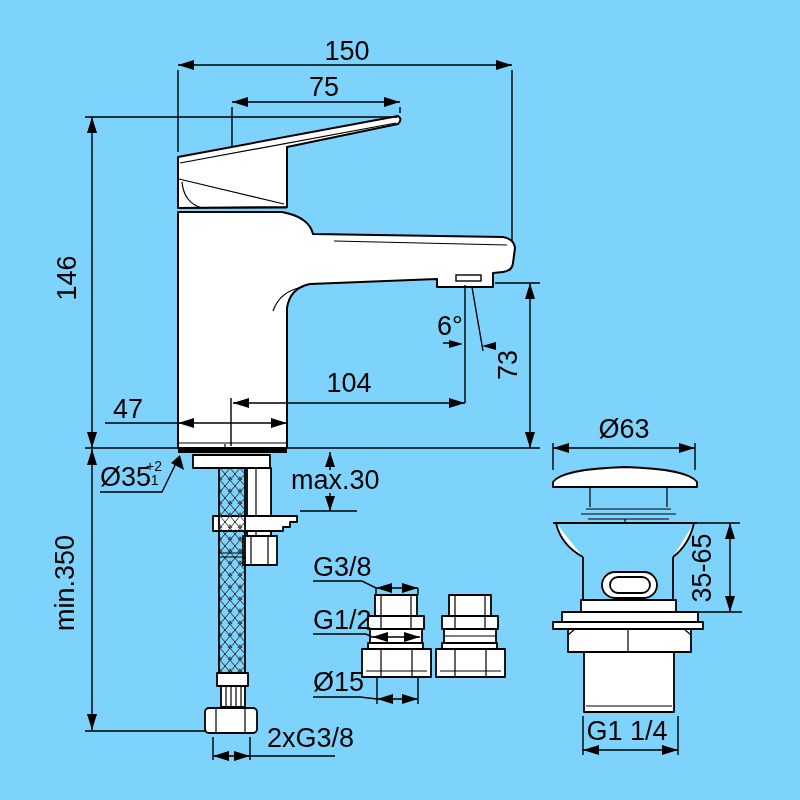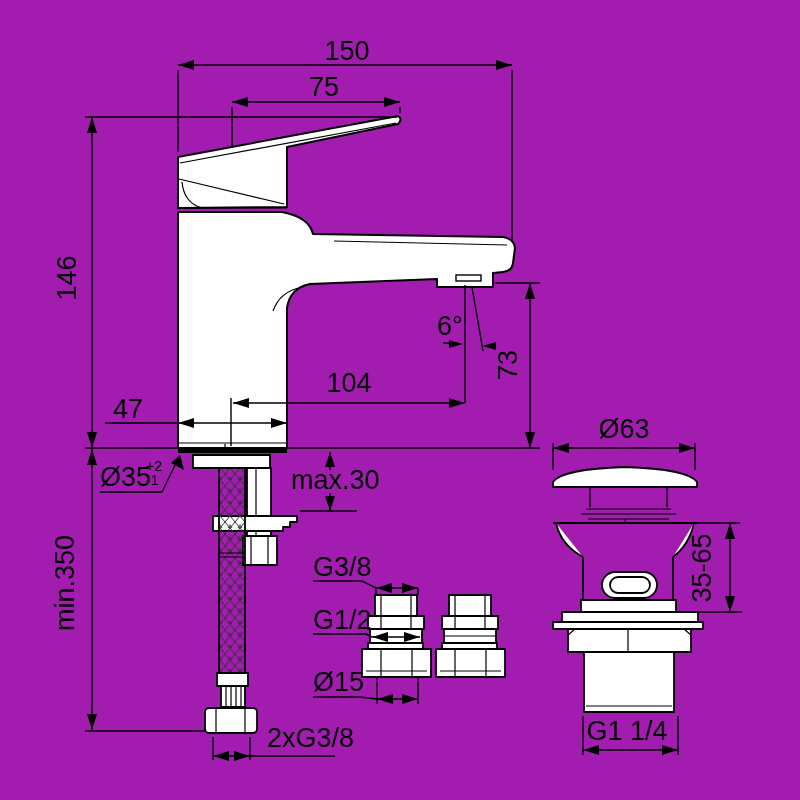--- a/index.html
+++ b/index.html
@@ -1,16 +1,16 @@
 <!DOCTYPE html>
 <html><head>
 <meta charset="utf-8">
 <style>
   html,body{margin:0;padding:0;background:#fff;}
-  #canvas{position:relative;width:800px;height:800px;background:#a21caf;font-family:"Liberation Sans",sans-serif;}
+  #canvas{position:relative;width:800px;height:800px;background:#7dd3fc;font-family:"Liberation Sans",sans-serif;}
   svg{display:block;}
   text{font-family:"Liberation Sans",sans-serif;fill:#000;}
   .dimtxt{font-size:27px;}
   .toltxt{font-size:14px;}
   .outline{fill:#fff;stroke:#000;stroke-width:2;stroke-linejoin:round;}
   .thin{fill:none;stroke:#000;stroke-width:1.2;}
   .dim{fill:none;stroke:#000;stroke-width:1.4;}
   .arrow{fill:#000;stroke:none;}
   .part{fill:#fff;stroke:#000;stroke-width:1.8;stroke-linejoin:round;}
 </style>

